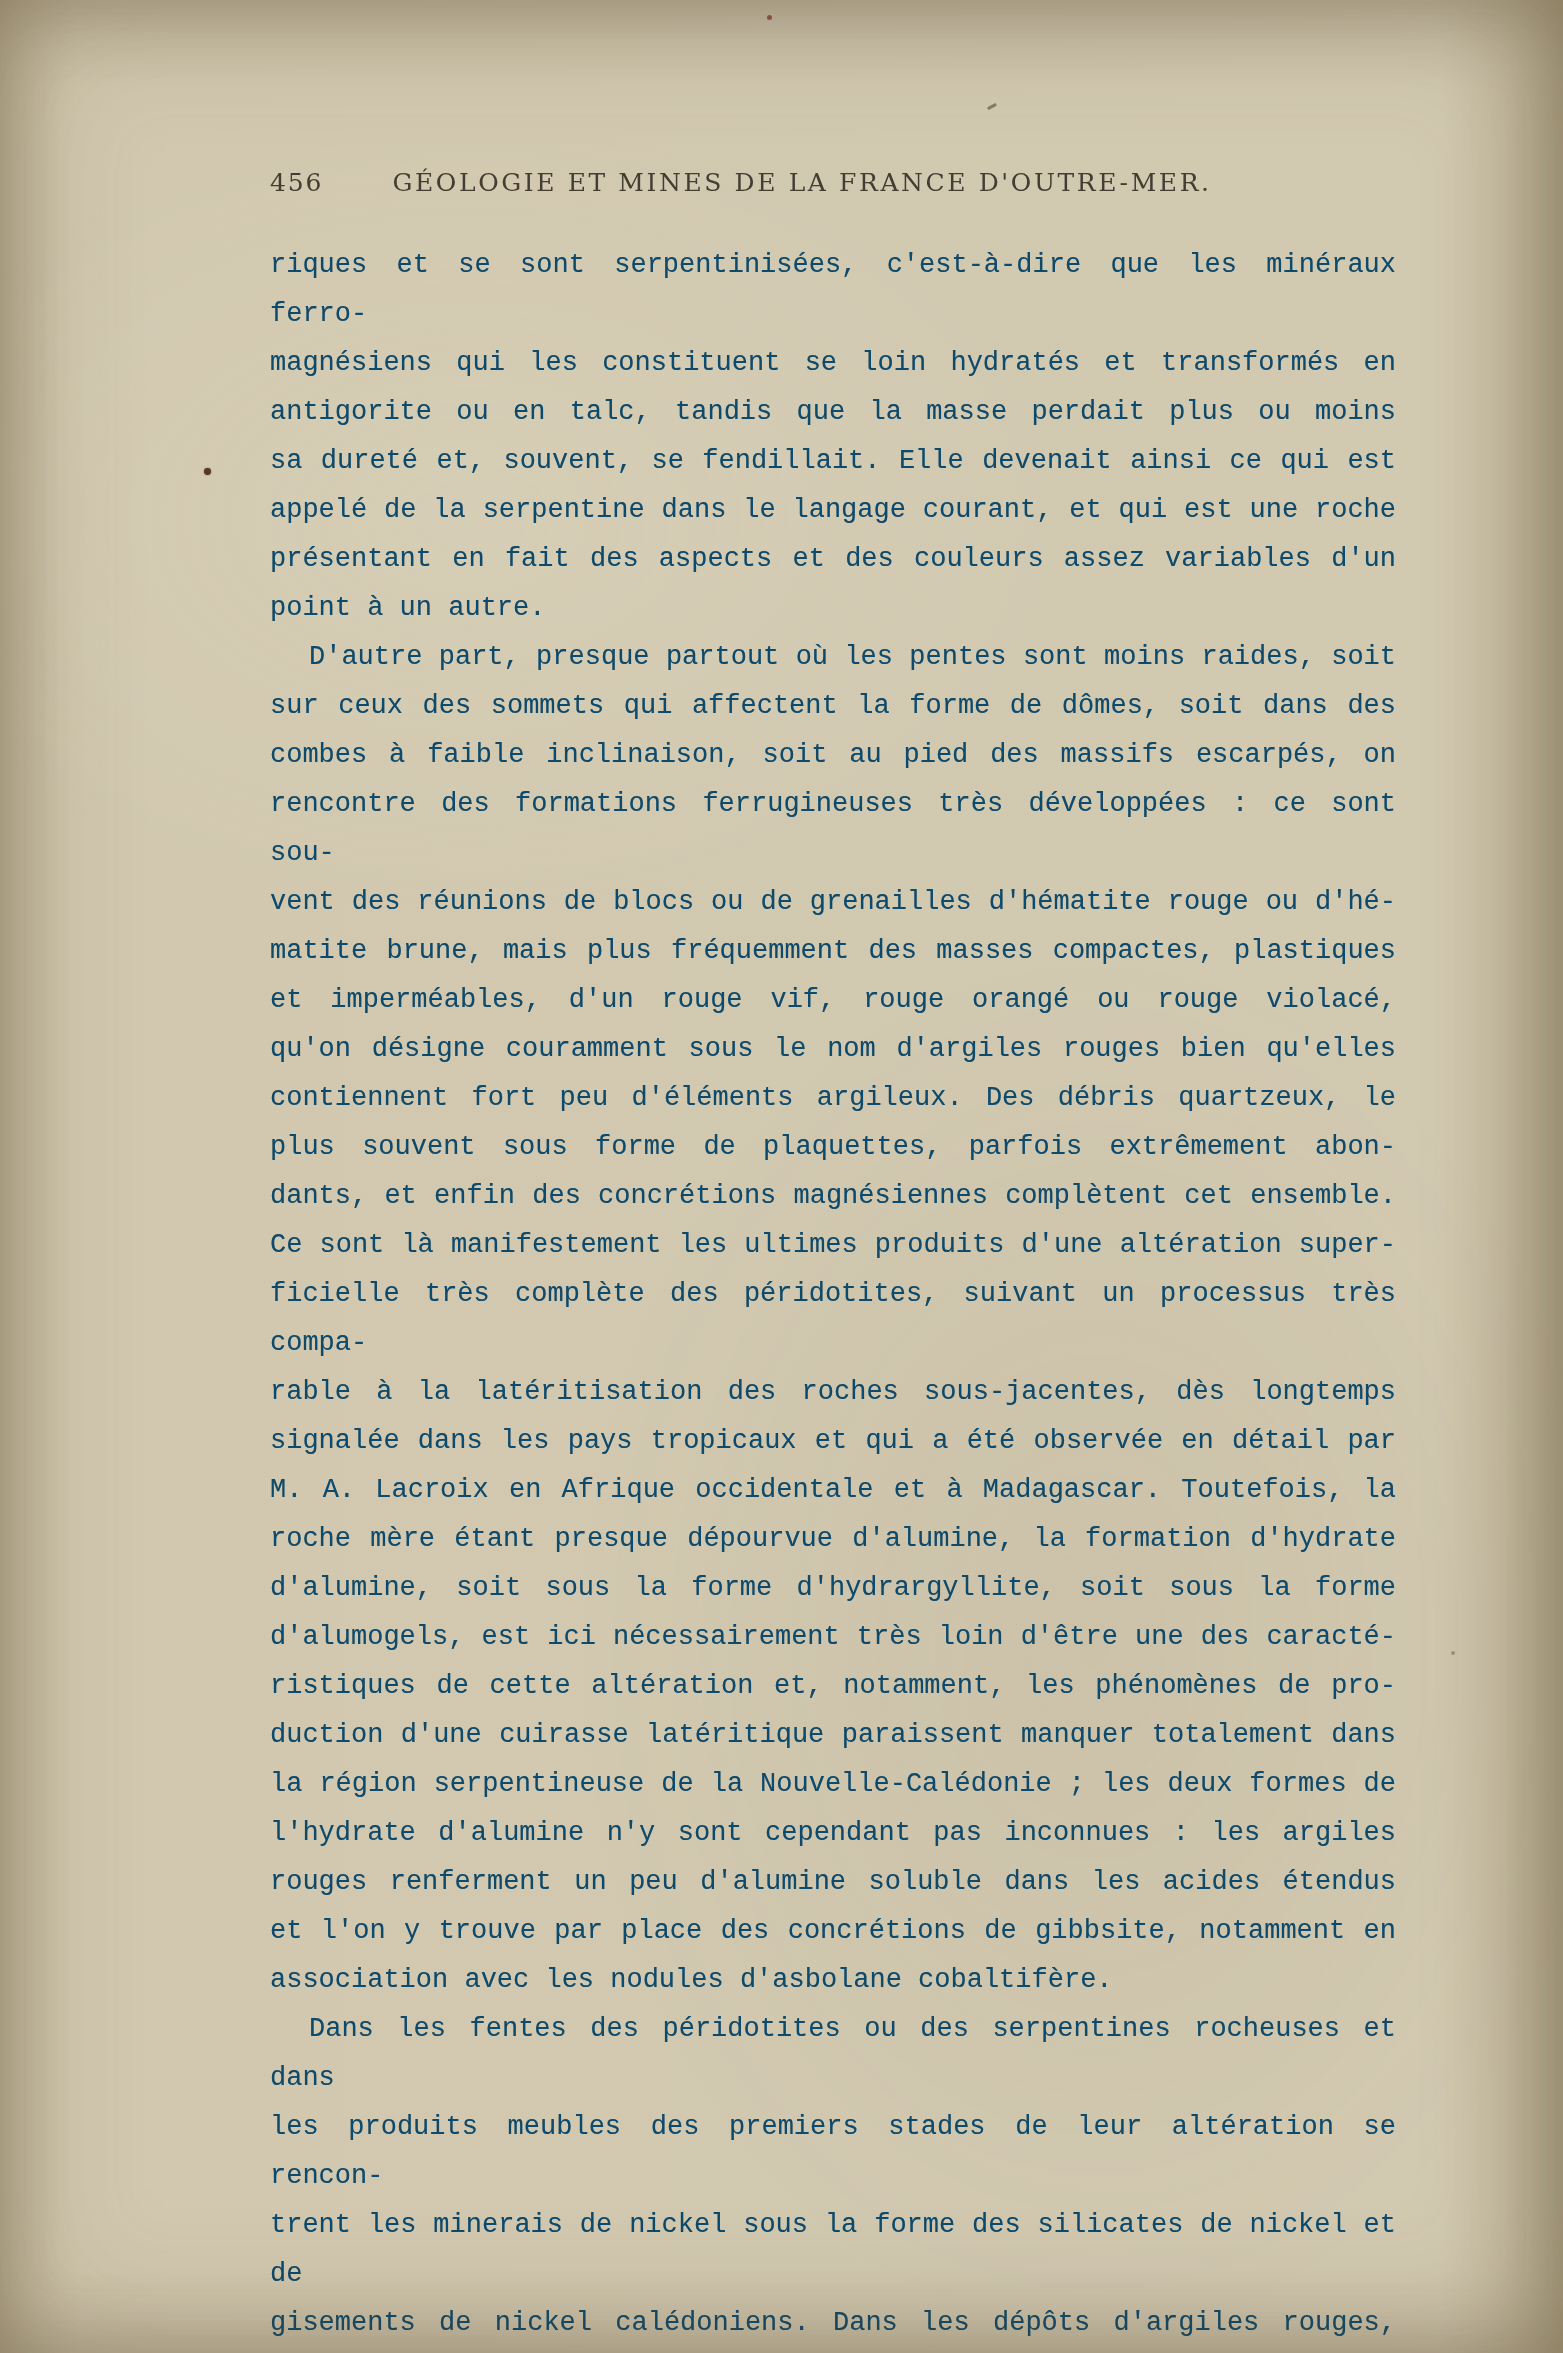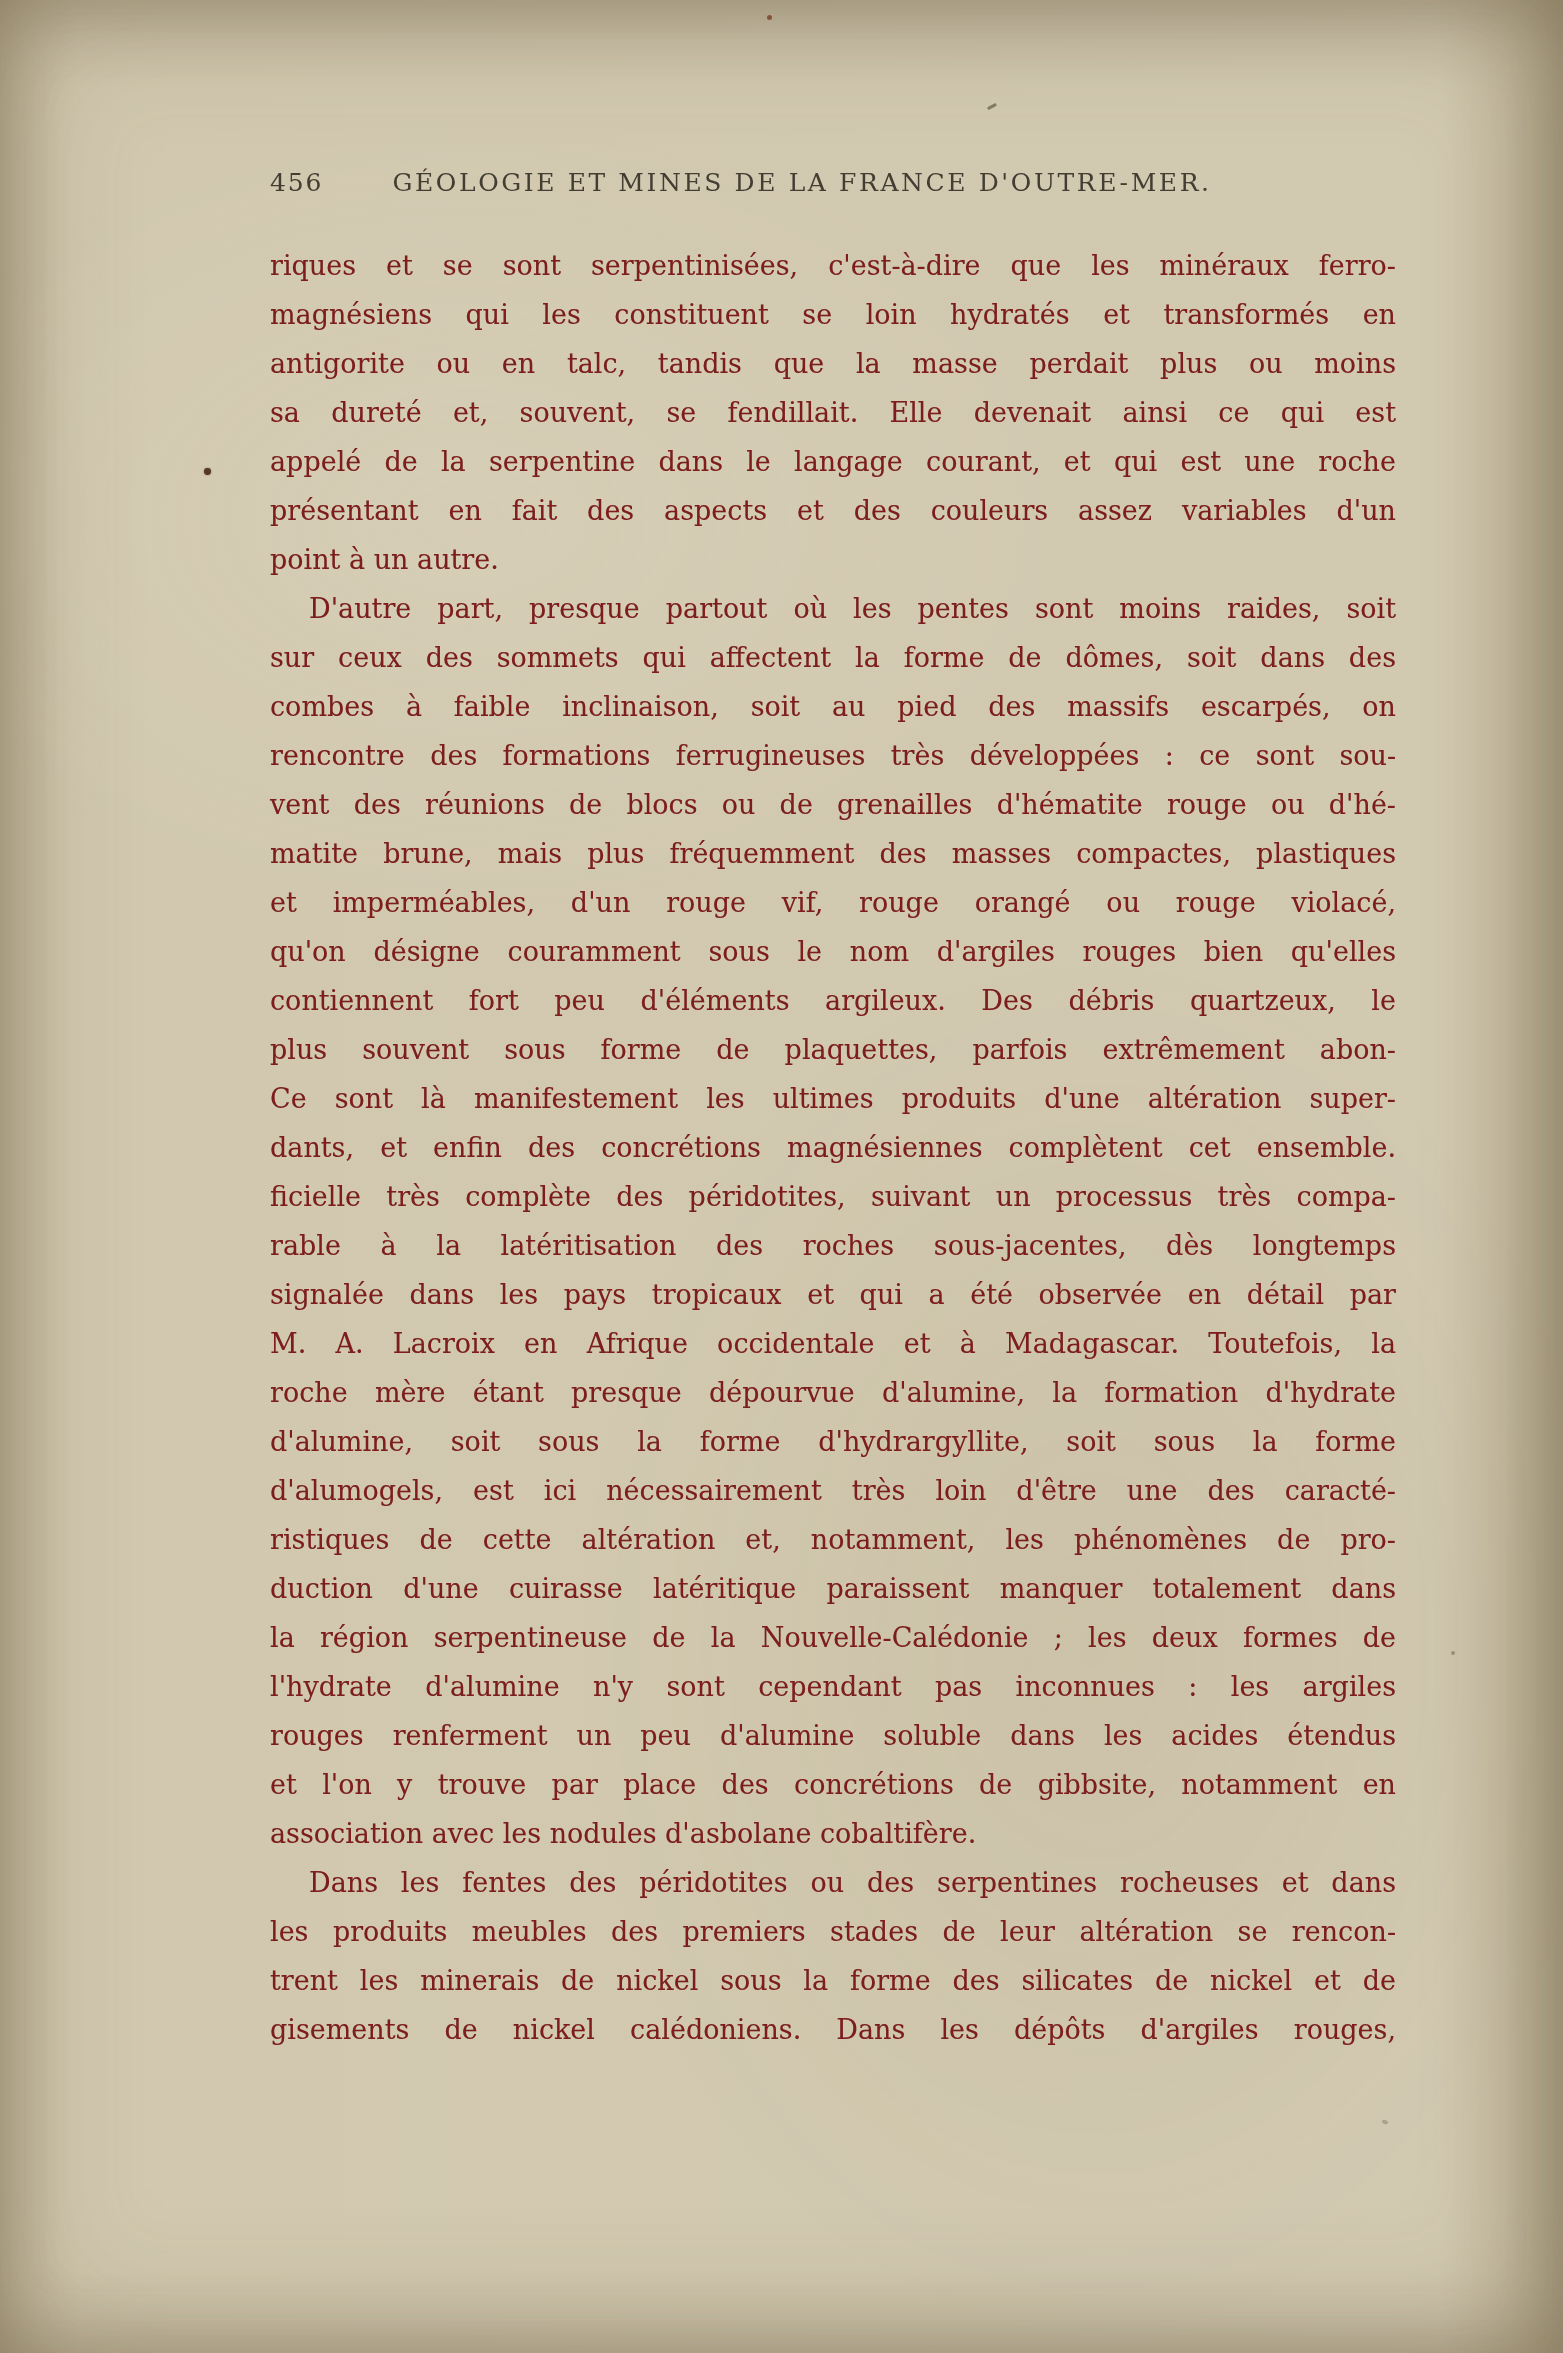--- a/index.html
+++ b/index.html
@@ -80,40 +80,40 @@
   .speck-5 { left: 1382px; top: 2120px; width: 5.6px; height: 3.8px; background: rgba(90,74,50,0.30); transform: rotate(15deg); }
 </style>
 </head>
 <body style="background-color: rgb(208, 199, 174);">
 
 <div class="page-header">
   <span class="page-number">456</span>
   <span class="running-title">GÉOLOGIE ET MINES DE LA FRANCE D'OUTRE-MER.</span>
 </div>
 
-<div class="text-block" id="text-block" style="color: #7f1d1d;">
+<div class="text-block" id="text-block" style="color: #0c4a6e; font-family: Liberation Mono, monospace;">
     <div class="line">riques et se sont serpentinisées, c'est-à-dire que les minéraux ferro-</div>
     <div class="line">magnésiens qui les constituent se loin hydratés et transformés en</div>
     <div class="line">antigorite ou en talc, tandis que la masse perdait plus ou moins</div>
     <div class="line">sa dureté et, souvent, se fendillait. Elle devenait ainsi ce qui est</div>
     <div class="line">appelé de la serpentine dans le langage courant, et qui est une roche</div>
     <div class="line">présentant en fait des aspects et des couleurs assez variables d'un</div>
     <div class="line no-stretch">point à un autre.</div>
     <div class="line indent">D'autre part, presque partout où les pentes sont moins raides, soit</div>
     <div class="line">sur ceux des sommets qui affectent la forme de dômes, soit dans des</div>
     <div class="line">combes à faible inclinaison, soit au pied des massifs escarpés, on</div>
     <div class="line">rencontre des formations ferrugineuses très développées : ce sont sou-</div>
     <div class="line">vent des réunions de blocs ou de grenailles d'hématite rouge ou d'hé-</div>
     <div class="line">matite brune, mais plus fréquemment des masses compactes, plastiques</div>
     <div class="line">et imperméables, d'un rouge vif, rouge orangé ou rouge violacé,</div>
     <div class="line">qu'on désigne couramment sous le nom d'argiles rouges bien qu'elles</div>
     <div class="line">contiennent fort peu d'éléments argileux. Des débris quartzeux, le</div>
     <div class="line">plus souvent sous forme de plaquettes, parfois extrêmement abon-</div>
+    <div class="line">dants, et enfin des concrétions magnésiennes complètent cet ensemble.</div>
     <div class="line">Ce sont là manifestement les ultimes produits d'une altération super-</div>
-    <div class="line">dants, et enfin des concrétions magnésiennes complètent cet ensemble.</div>
     <div class="line">ficielle très complète des péridotites, suivant un processus très compa-</div>
     <div class="line">rable à la latéritisation des roches sous-jacentes, dès longtemps</div>
     <div class="line">signalée dans les pays tropicaux et qui a été observée en détail par</div>
     <div class="line">M. A. Lacroix en Afrique occidentale et à Madagascar. Toutefois, la</div>
     <div class="line">roche mère étant presque dépourvue d'alumine, la formation d'hydrate</div>
     <div class="line">d'alumine, soit sous la forme d'hydrargyllite, soit sous la forme</div>
     <div class="line">d'alumogels, est ici nécessairement très loin d'être une des caracté-</div>
     <div class="line">ristiques de cette altération et, notamment, les phénomènes de pro-</div>
     <div class="line">duction d'une cuirasse latéritique paraissent manquer totalement dans</div>
     <div class="line">la région serpentineuse de la Nouvelle-Calédonie ; les deux formes de</div>

